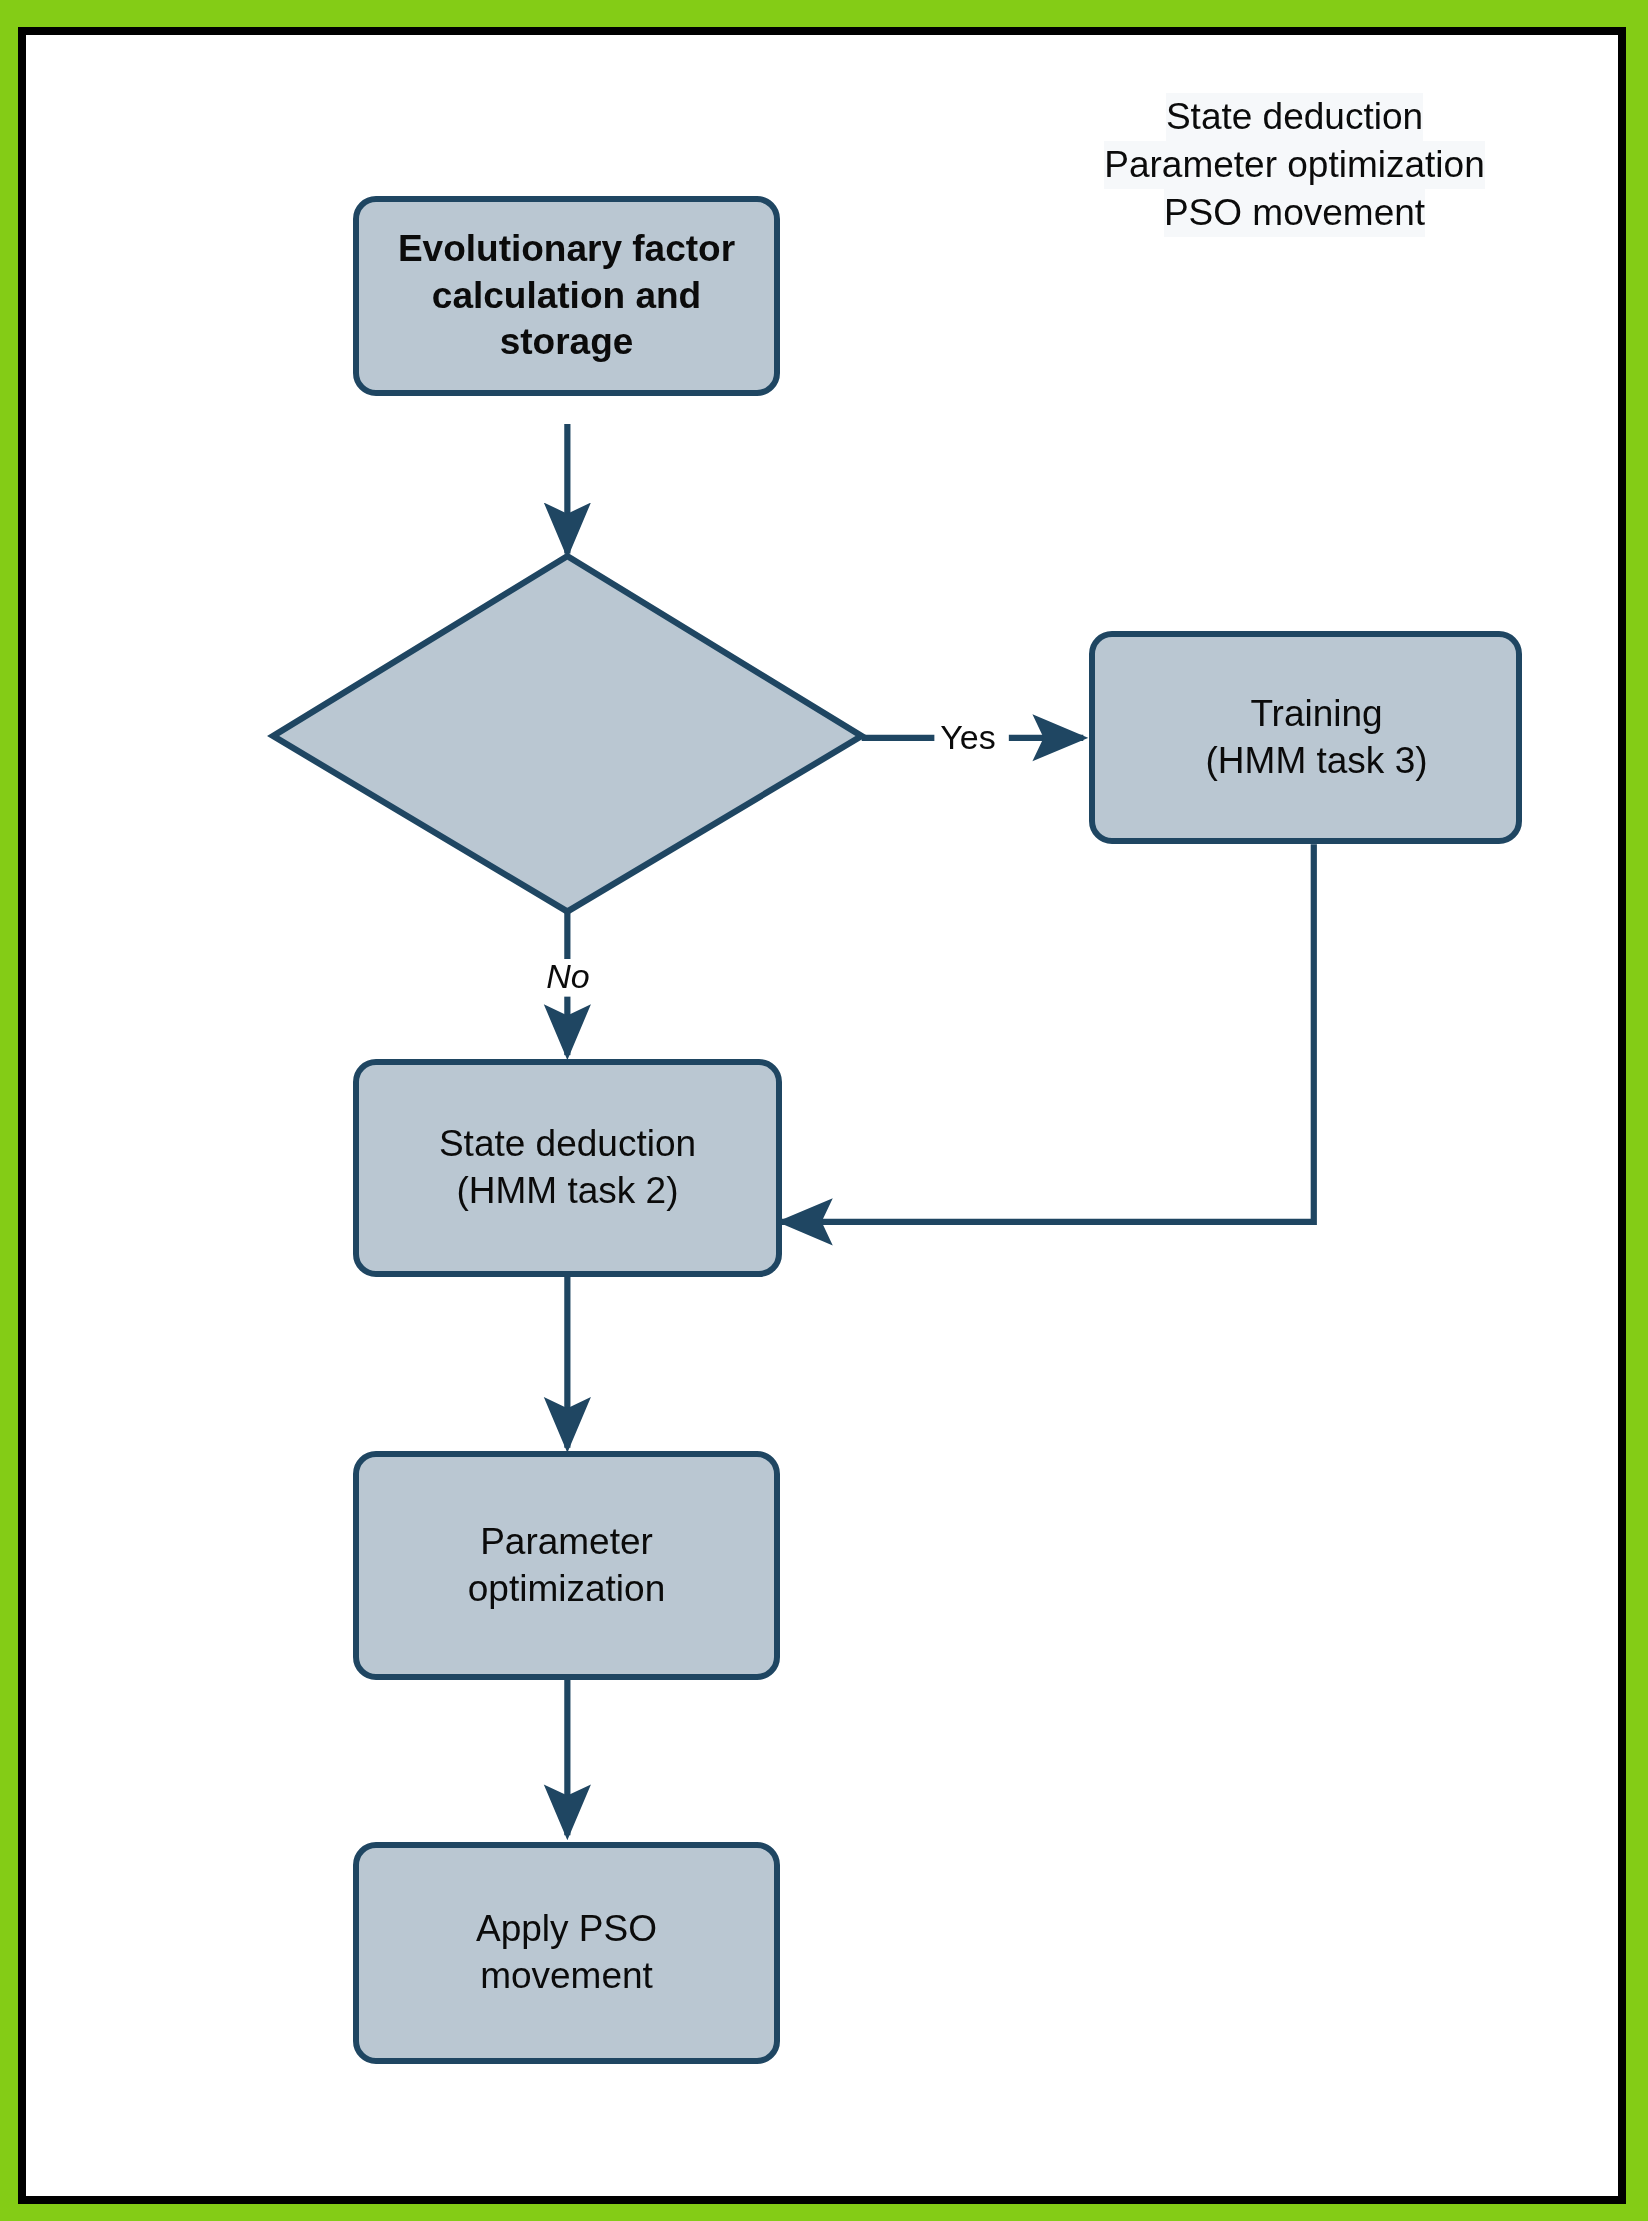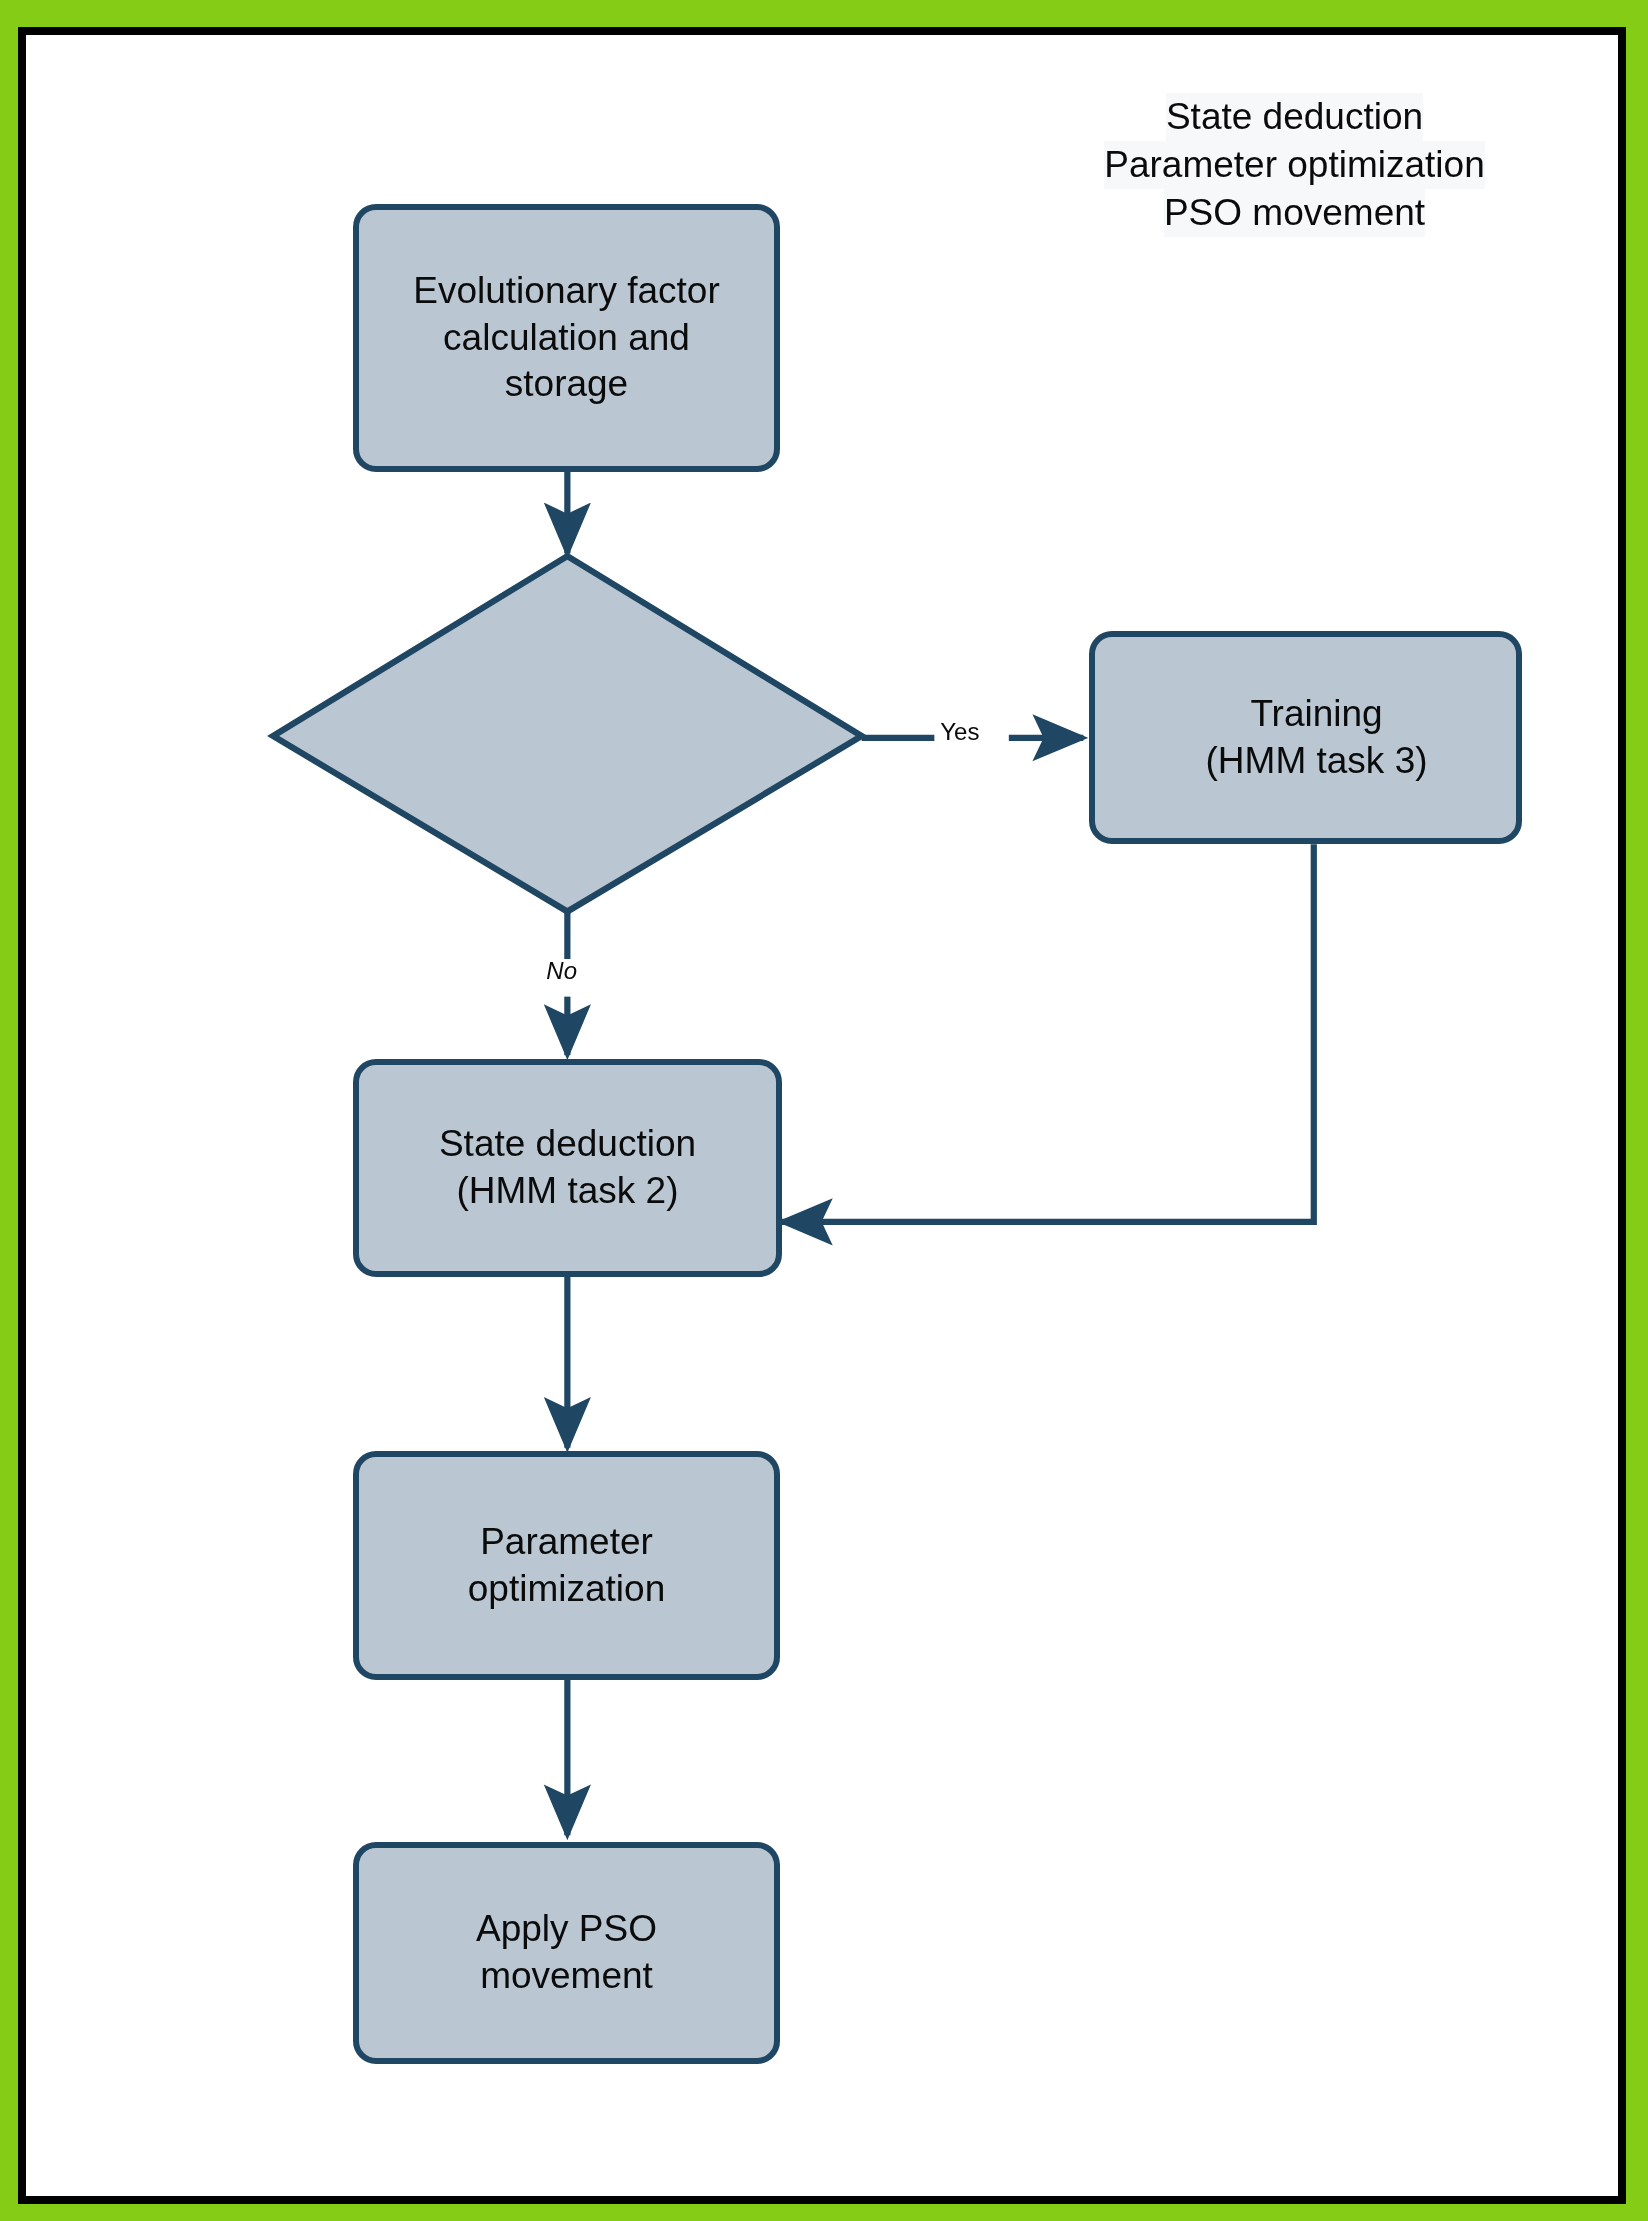--- a/index.html
+++ b/index.html
@@ -63,21 +63,21 @@
     color: #0b0b0b;
     font-size: 37px;
     line-height: 1.27;
     font-family: "Liberation Sans", sans-serif;
     white-space: pre-line;
     pointer-events: none;
   }
   .edge-label {
     position: absolute;
     color: #0b0b0b;
-    font-size: 24px;
+    font-size: 34px;
     line-height: 1;
     font-family: "Liberation Sans", sans-serif;
     background: #ffffff;
     padding: 0 5.3px;
     white-space: nowrap;
   }
   #legend-note {
     position: absolute;
     left: 1046px;
     top: 93px;
@@ -123,21 +123,21 @@
 
     <polygon points="640,627 972,830 640,1028 308,830" fill="#bac7d2" stroke="#1f4662" stroke-width="7" stroke-linejoin="miter"></polygon>
   </svg>
 
   <div id="legend-note">
     <span>State deduction</span><br>
     <span>Parameter optimization</span><br>
     <span>PSO movement</span>
   </div>
 
-  <div class="node-box" style="left:353px; top:204px; width:427px; height:268px;">Evolutionary factor
+  <div class="node-box" style="left:353px; top:196px; width:427px; height:200px;font-weight:bold;">Evolutionary factor
 calculation and
 storage</div>
 
 
   <div class="node-box" style="left:1089px; top:631px; width:433px; height:213px;padding-left:31px;">Training
 (HMM task 3)</div>
 
   <div class="node-box" style="left:353px; top:1059px; width:429px; height:218px;">State deduction
 (HMM task 2)</div>
 

